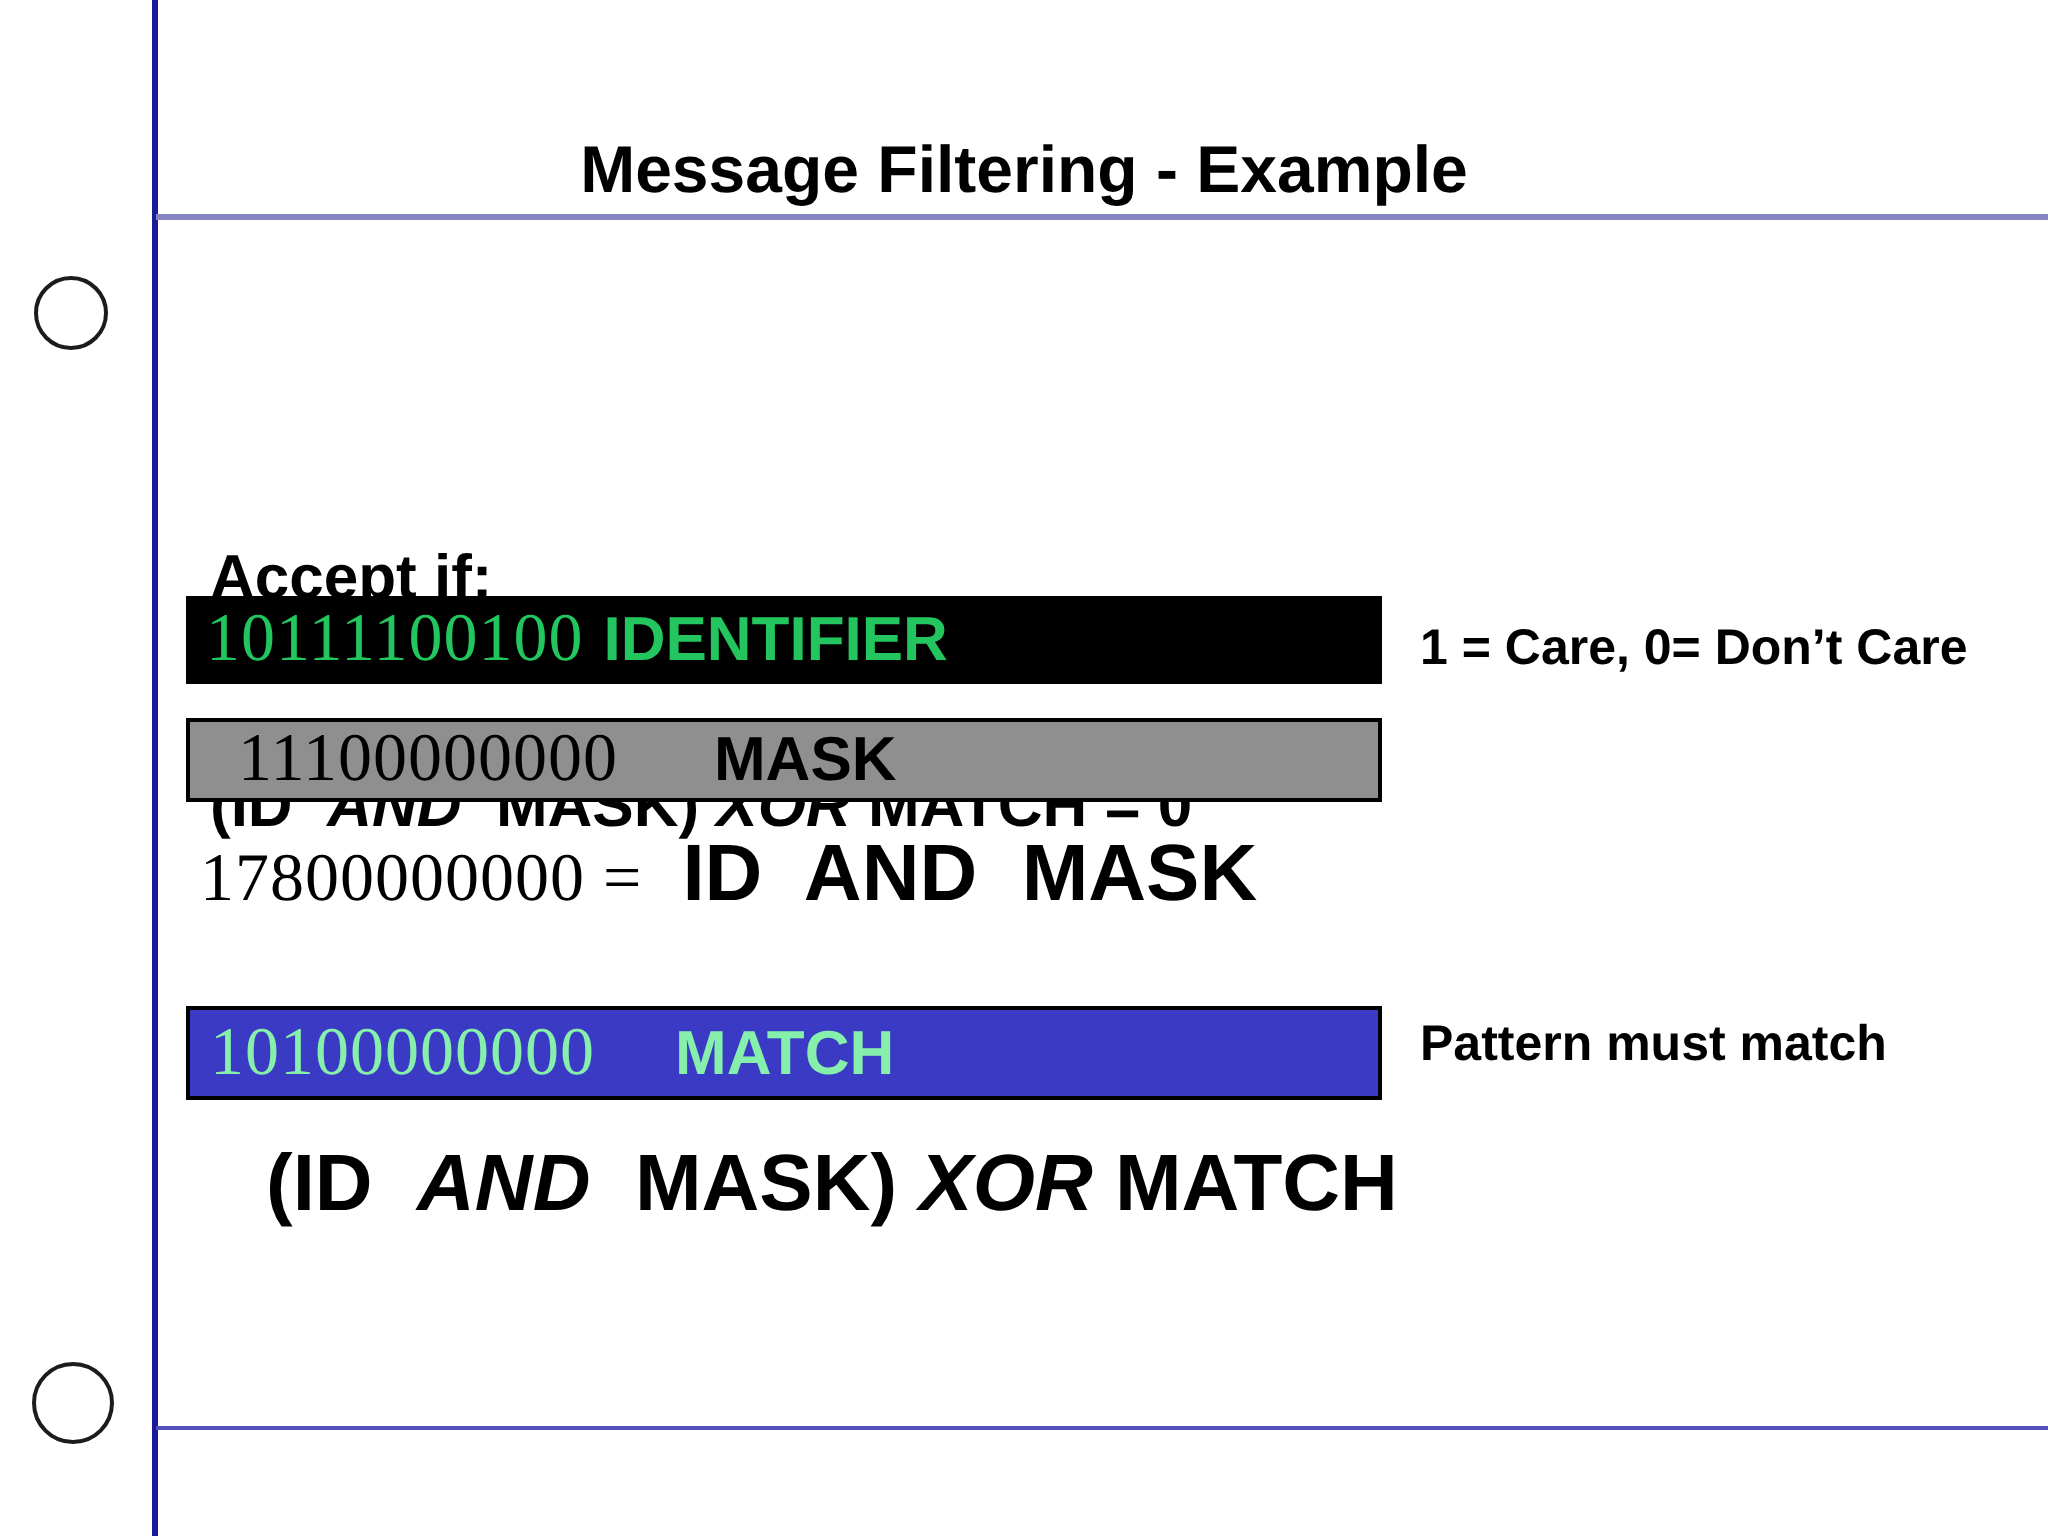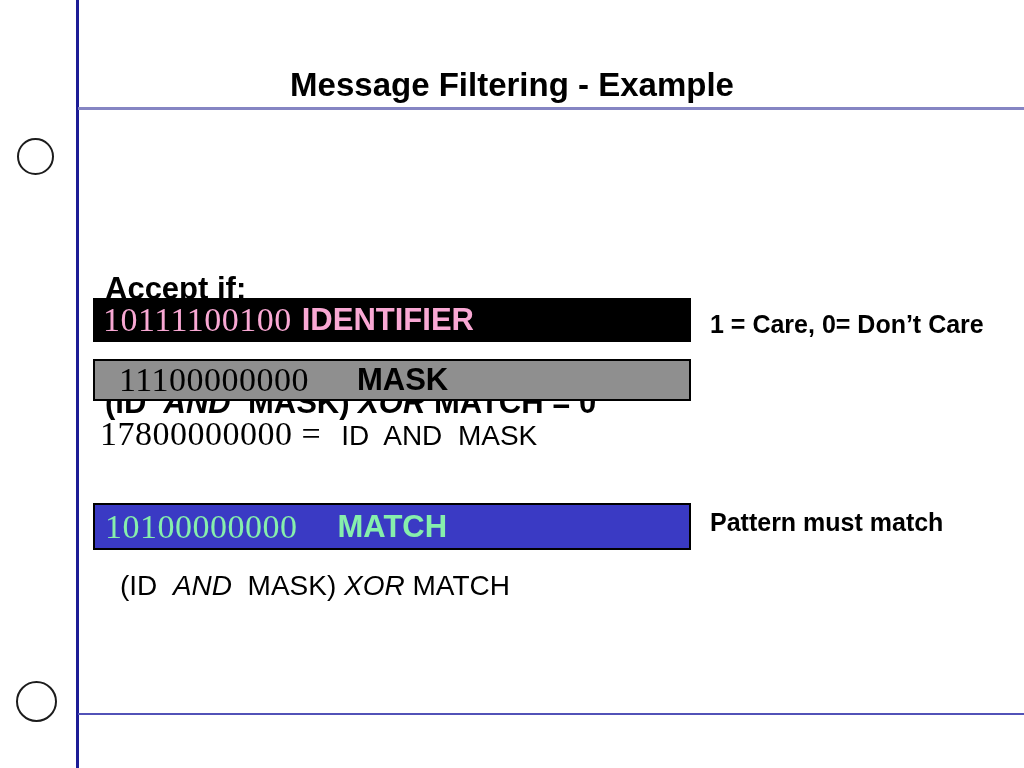--- a/index.html
+++ b/index.html
@@ -22,37 +22,37 @@
   .title {
     left:0; right:0; top:66px; text-align:center;
     font-size:33px; font-weight:bold; white-space:pre;
   }
 
   
   .accept { left:105px; top:194px; font-size:31px; font-weight:bold; line-height:38px; white-space:pre; }
 
   
   .bar { left:93px; width:598px; display:flex; align-items:center; box-sizing:border-box; }
-  .bar-identifier { top:298px; height:44px; background:var(--identifier-bar,#000); color:#f9a8d4; }
+  .bar-identifier { top:298px; height:44px; background:var(--identifier-bar,#000); color:#22c55e; }
   .bar-mask  { top:359px; height:42px; background:var(--mask-bar,#8f8f8f); border:2px solid var(--bar-border,#000); color:#000;padding-left:14px; }
   .bar-match { top:503px; height:47px; background:var(--match-bar,#3a3ac4); border:2px solid var(--bar-border,#000); color:#86efac; }
   .bits { font-family:"Liberation Serif", serif; font-size:34px; padding-left:10px; white-space:pre; letter-spacing:0.5px; }
   .bar-label { font-size:31px; font-weight:bold; white-space:pre; }
   .gap-identifier { margin-left:10px; }
   .gap-mask  { margin-left:48px; }
   .gap-match { margin-left:40px; }
 
   
   .equation { left:100px; display:flex; align-items:baseline; }
   .eq-id-and-mask { top:415px; }
   .eq-result { top:570px; }
   .equation .bits { padding-left:0; }
-  .eq-label { font-size:28px; font-weight:normal; white-space:pre; }
+  .eq-label { font-size:40px; font-weight:bold; white-space:pre; }
   .eq-id-and-mask .eq-label { margin-left:20px; }
-  .eq-result .eq-label { margin-left:20px; }
+  .eq-result .eq-label { margin-left:33px; }
 
   
   .note { font-size:25px; font-weight:bold; white-space:pre; }
   .note-care    { left:710px; top:310px; }
   .note-pattern { left:710px; top:508px; }
 
   .it { font-style:italic; }
 </style>
 </head>
 <body>

